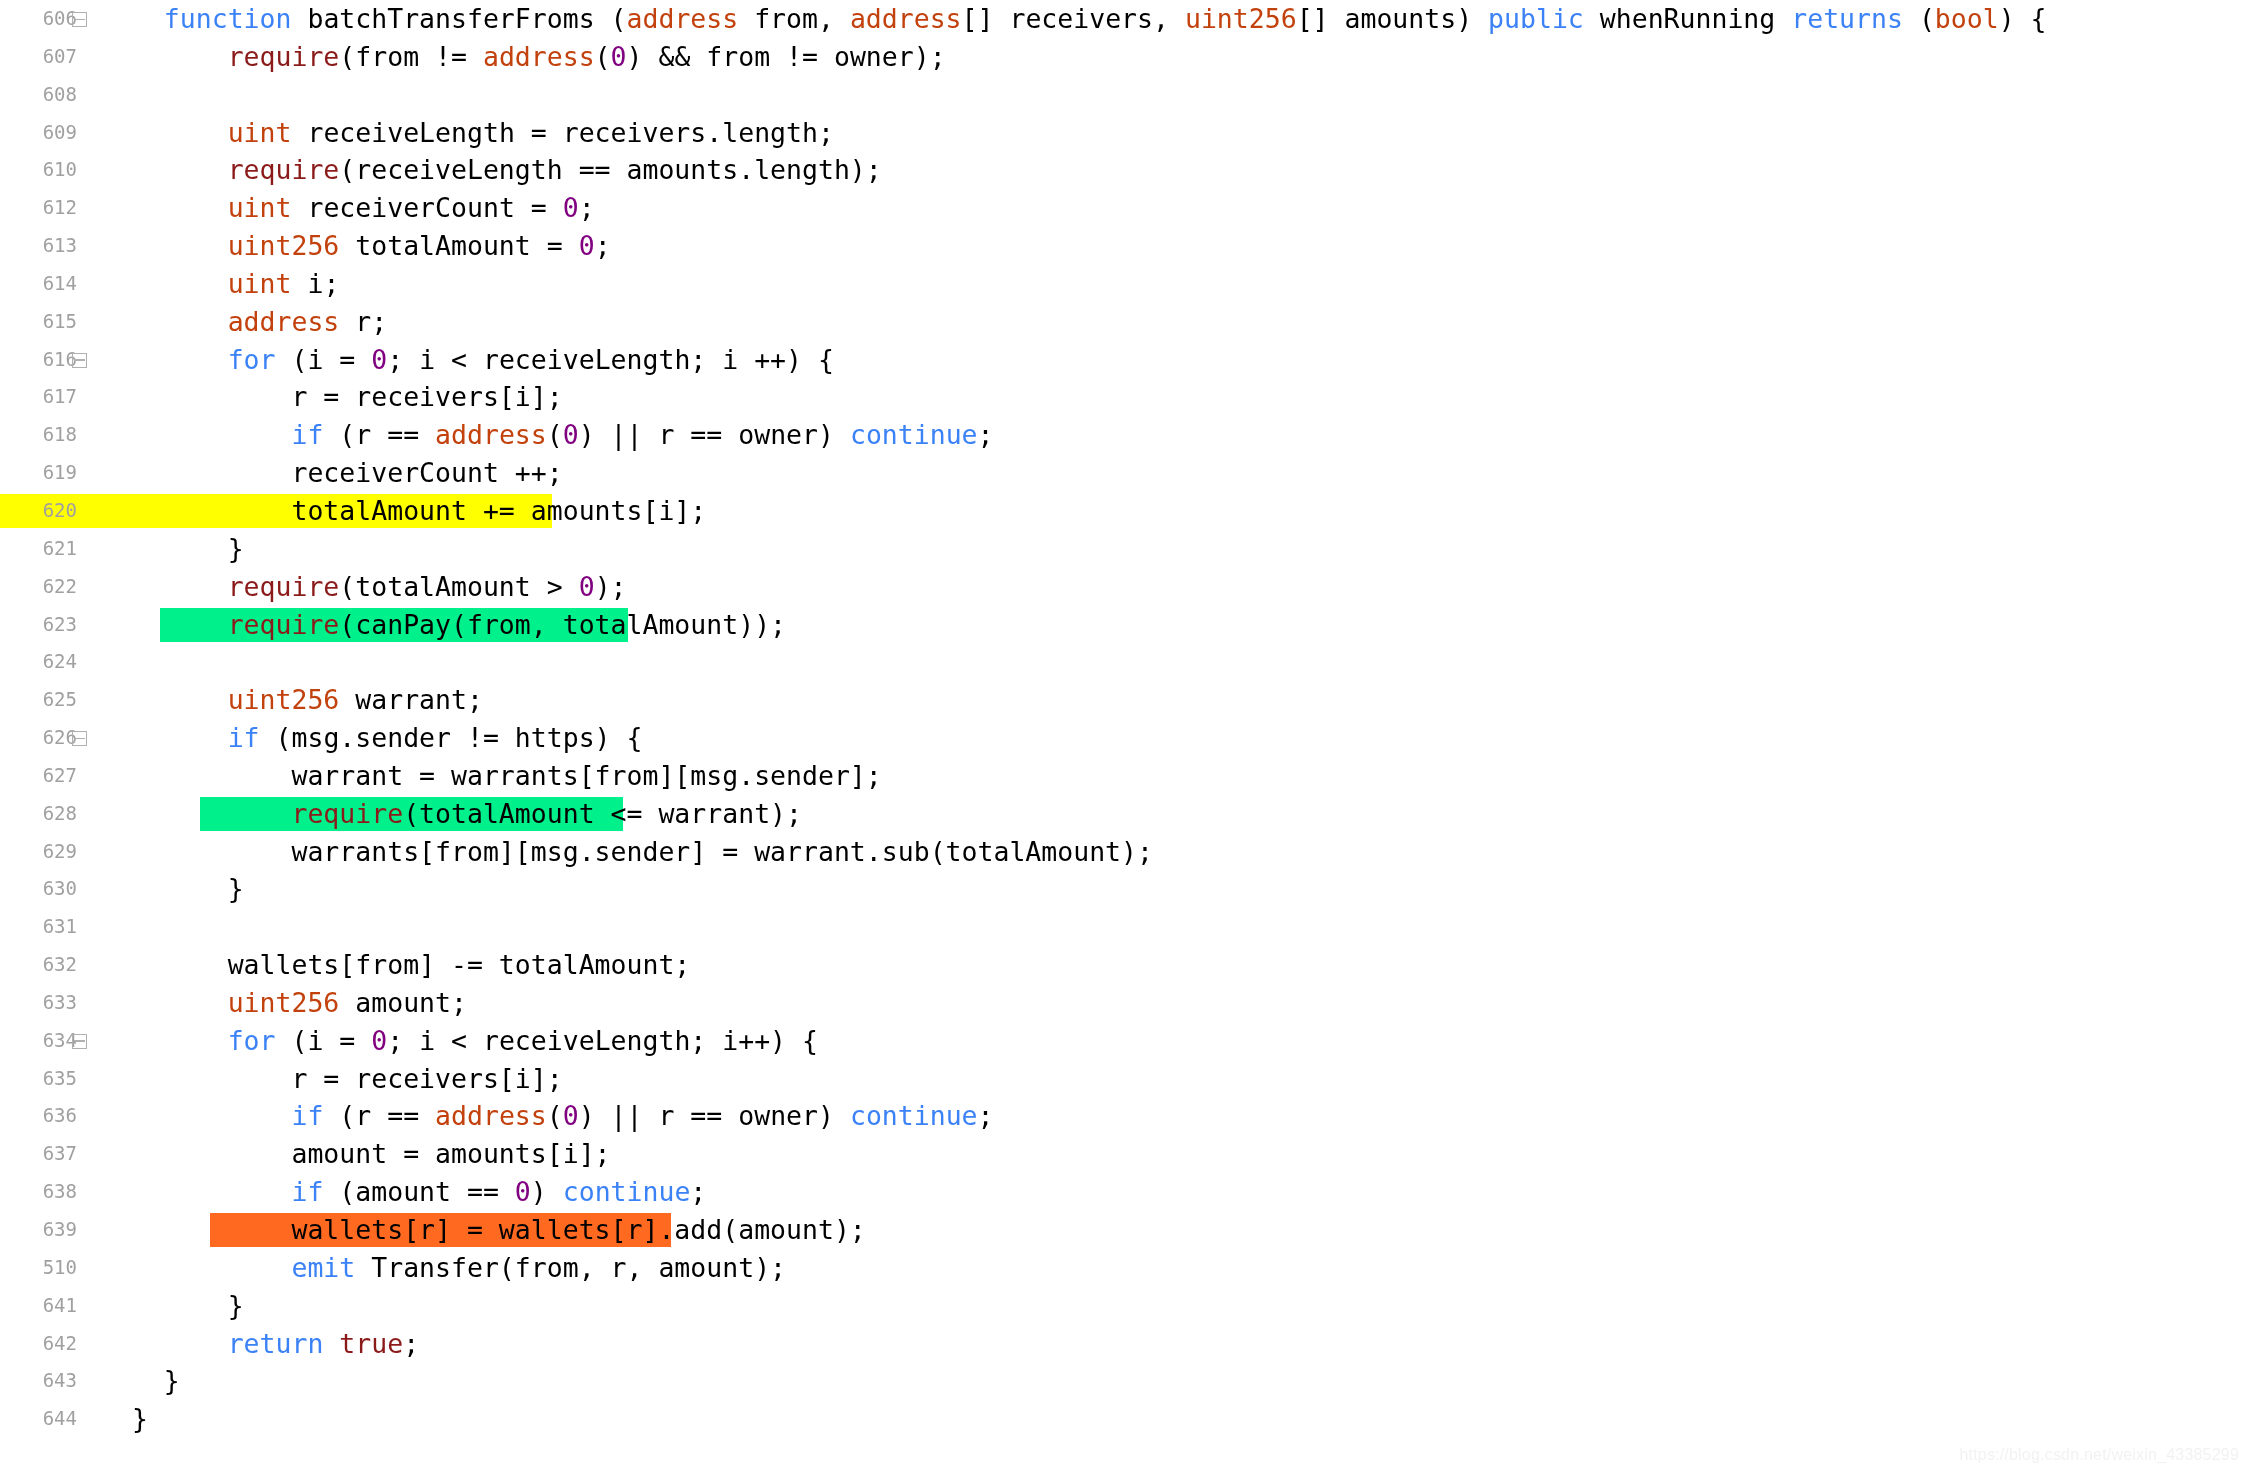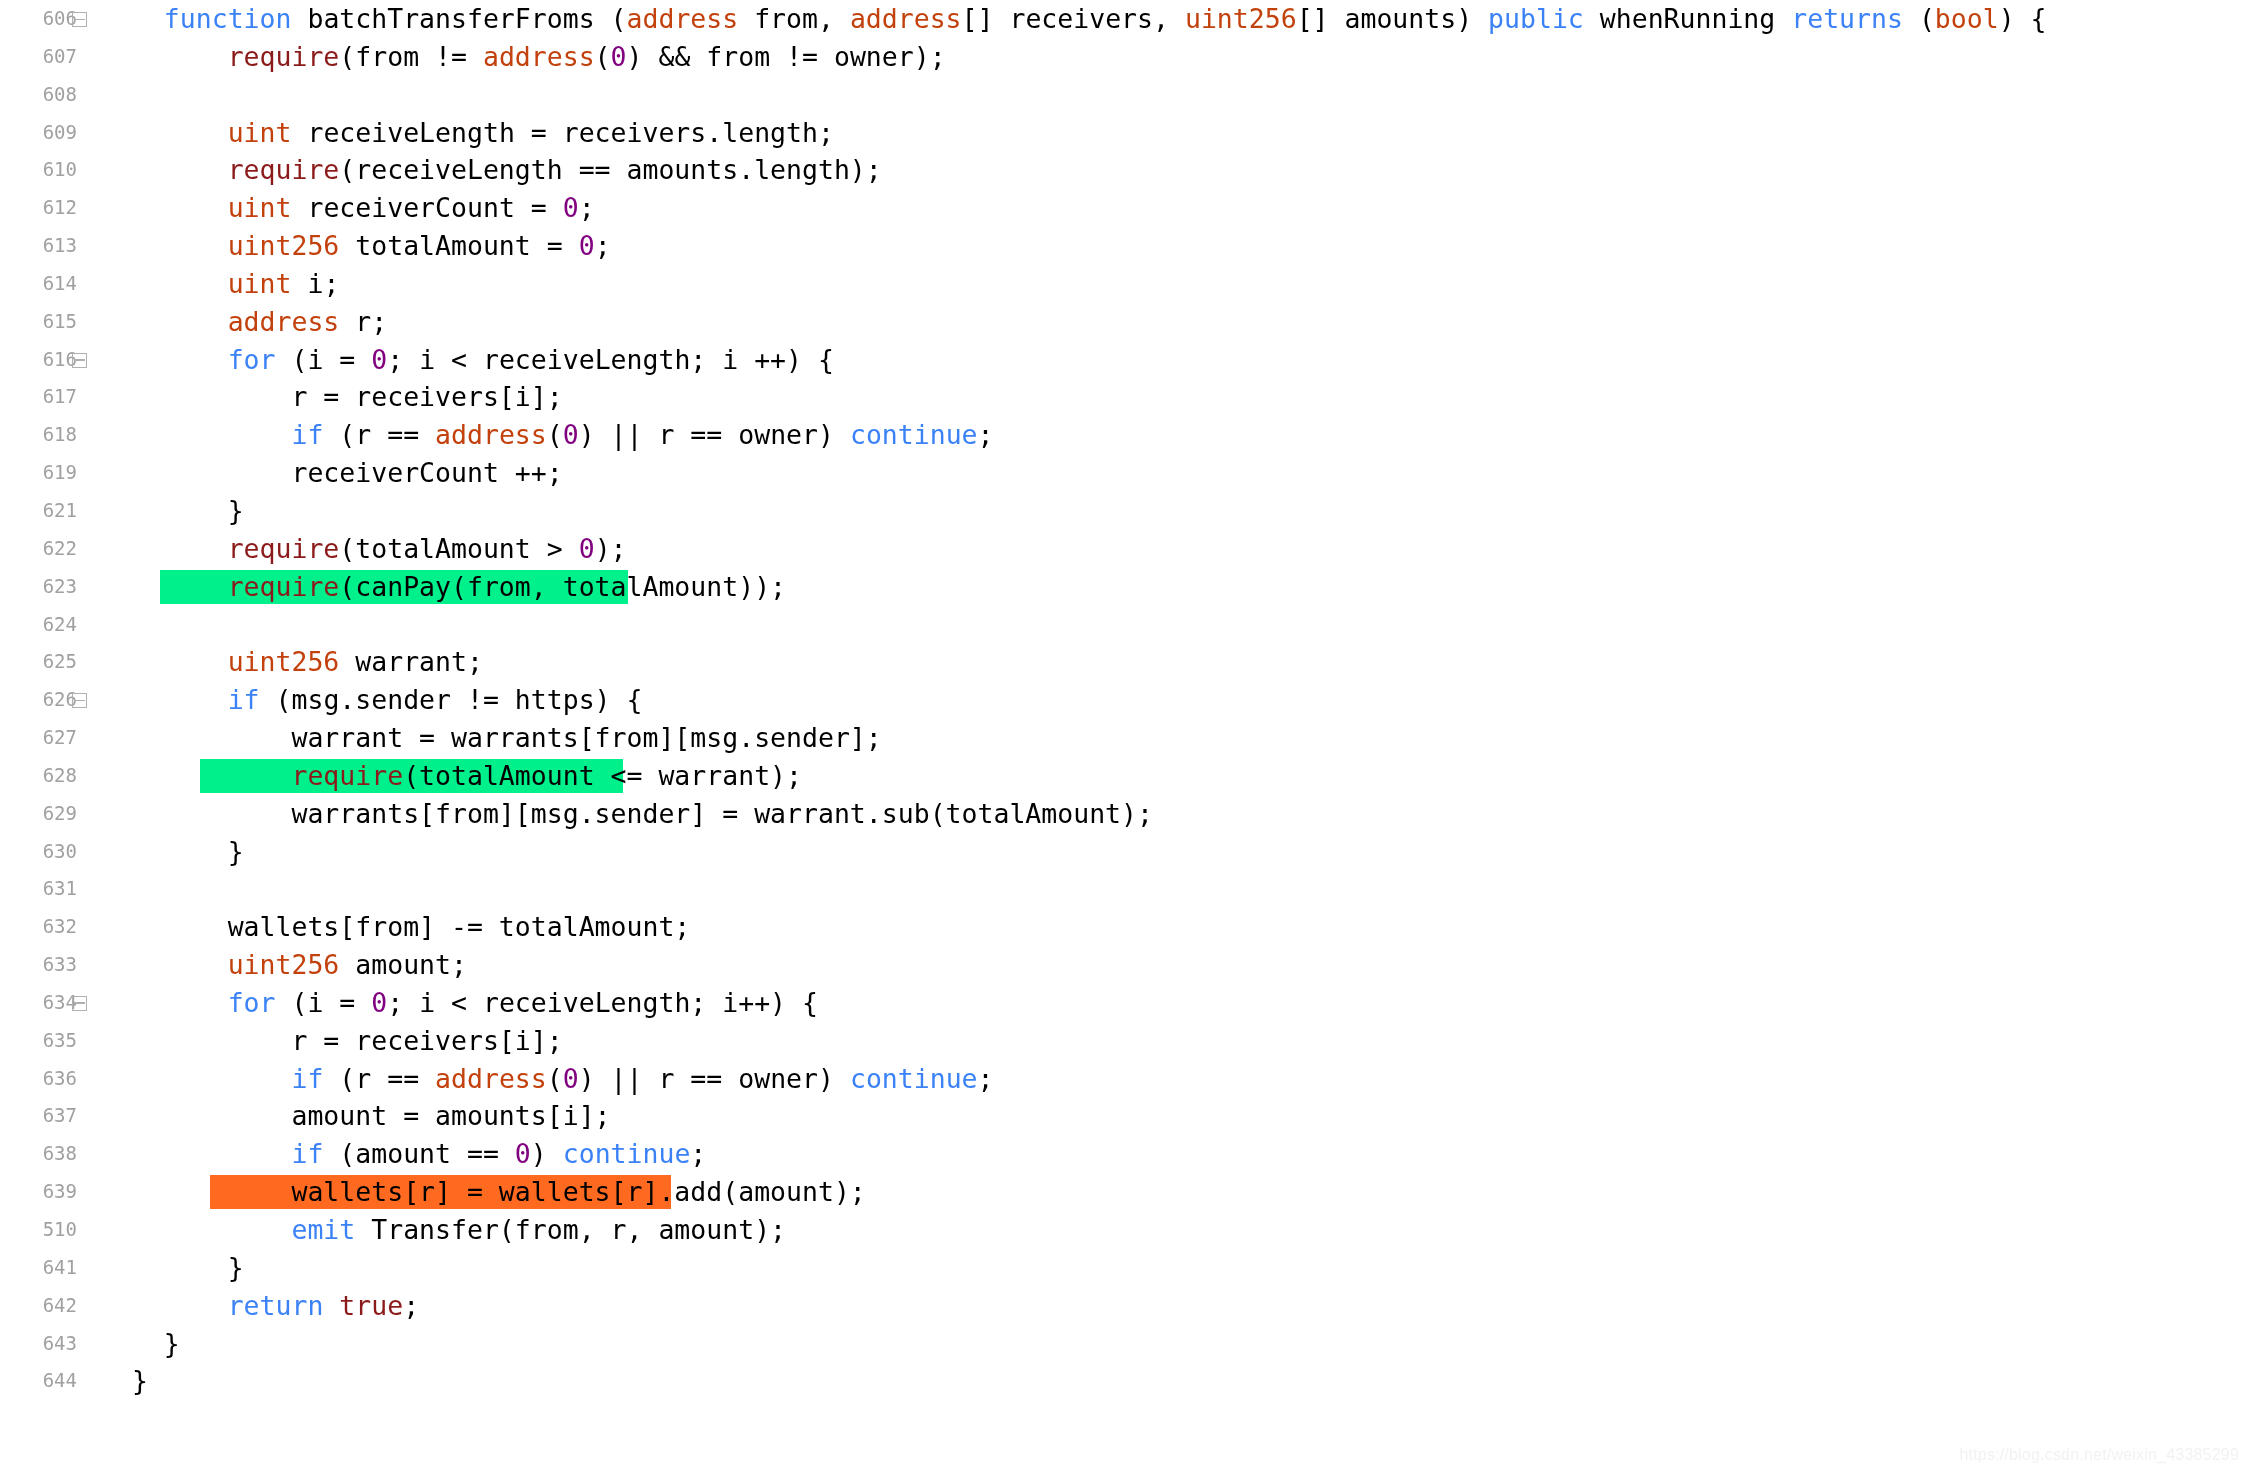--- a/index.html
+++ b/index.html
@@ -98,20 +98,21 @@
       <div class="code-line"><div class="gutter">609</div><div class="src"><span class="plain">        </span><span class="typ">uint</span><span class="plain"> receiveLength = receivers.length;</span></div></div>
       <div class="code-line"><div class="gutter">610</div><div class="src"><span class="plain">        </span><span class="fn">require</span><span class="plain">(receiveLength == amounts.length);</span></div></div>
       <div class="code-line"><div class="gutter">612</div><div class="src"><span class="plain">        </span><span class="typ">uint</span><span class="plain"> receiverCount = </span><span class="num">0</span><span class="plain">;</span></div></div>
       <div class="code-line"><div class="gutter">613</div><div class="src"><span class="plain">        </span><span class="typ">uint256</span><span class="plain"> totalAmount = </span><span class="num">0</span><span class="plain">;</span></div></div>
       <div class="code-line"><div class="gutter">614</div><div class="src"><span class="plain">        </span><span class="typ">uint</span><span class="plain"> i;</span></div></div>
       <div class="code-line"><div class="gutter">615</div><div class="src"><span class="plain">        </span><span class="typ">address</span><span class="plain"> r;</span></div></div>
       <div class="code-line"><div class="gutter">616</div><div class="fold"></div><div class="src"><span class="plain">        </span><span class="kw">for</span><span class="plain"> (i = </span><span class="num">0</span><span class="plain">; i &lt; receiveLength; i ++) {</span></div></div>
       <div class="code-line"><div class="gutter">617</div><div class="src"><span class="plain">            </span><span class="plain">r = receivers[i];</span></div></div>
       <div class="code-line"><div class="gutter">618</div><div class="src"><span class="plain">            </span><span class="kw">if</span><span class="plain"> (r == </span><span class="typ">address</span><span class="plain">(</span><span class="num">0</span><span class="plain">) || r == owner) </span><span class="kw">continue</span><span class="plain">;</span></div></div>
       <div class="code-line"><div class="gutter">619</div><div class="src"><span class="plain">            </span><span class="plain">receiverCount ++;</span></div></div>
+      <div class="code-line"><div class="hl-band" style="background: rgb(255, 255, 0); left: 0px; width: 552px;"></div><div class="gutter">620</div><div class="src"><span class="plain">            </span><span class="plain">totalAmount += amounts[i];</span></div></div>
       <div class="code-line"><div class="gutter">621</div><div class="src"><span class="plain">        </span><span class="plain">}</span></div></div>
       <div class="code-line"><div class="gutter">622</div><div class="src"><span class="plain">        </span><span class="fn">require</span><span class="plain">(totalAmount &gt; </span><span class="num">0</span><span class="plain">);</span></div></div>
       <div class="code-line"><div class="hl-band" style="background: rgb(0, 240, 140); left: 160px; width: 468px;"></div><div class="gutter">623</div><div class="src"><span class="plain">        </span><span class="fn">require</span><span class="plain">(canPay(from, totalAmount));</span></div></div>
       <div class="code-line"><div class="gutter">624</div><div class="src"></div></div>
       <div class="code-line"><div class="gutter">625</div><div class="src"><span class="plain">        </span><span class="typ">uint256</span><span class="plain"> warrant;</span></div></div>
       <div class="code-line"><div class="gutter">626</div><div class="fold"></div><div class="src"><span class="plain">        </span><span class="kw">if</span><span class="plain"> (msg.sender != https) {</span></div></div>
       <div class="code-line"><div class="gutter">627</div><div class="src"><span class="plain">            </span><span class="plain">warrant = warrants[from][msg.sender];</span></div></div>
       <div class="code-line"><div class="hl-band" style="background: rgb(0, 240, 140); left: 200px; width: 423px;"></div><div class="gutter">628</div><div class="src"><span class="plain">            </span><span class="fn">require</span><span class="plain">(totalAmount &lt;= warrant);</span></div></div>
       <div class="code-line"><div class="gutter">629</div><div class="src"><span class="plain">            </span><span class="plain">warrants[from][msg.sender] = warrant.sub(totalAmount);</span></div></div>
       <div class="code-line"><div class="gutter">630</div><div class="src"><span class="plain">        </span><span class="plain">}</span></div></div>

